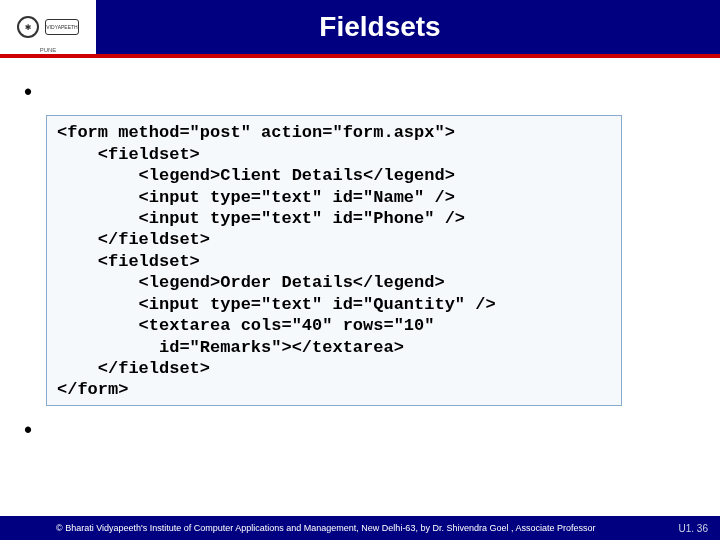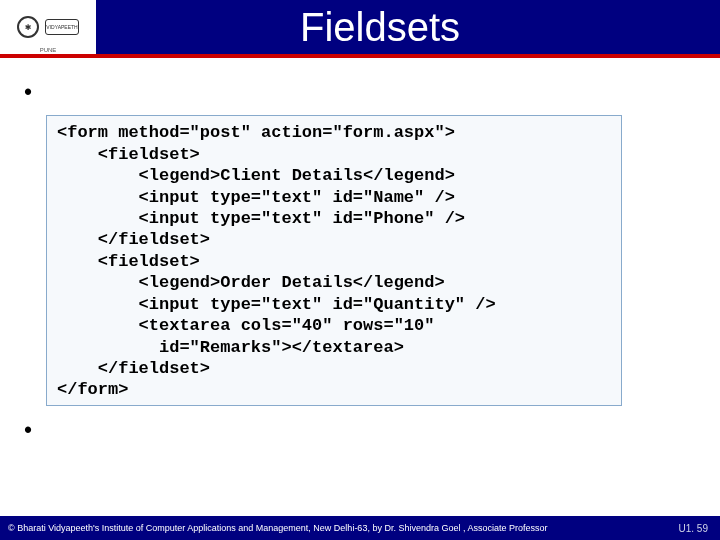--- a/index.html
+++ b/index.html
@@ -61,22 +61,22 @@
   .logo-sub {
     position: absolute;
     bottom: 1px;
     font-size: 6px;
     color: #555;
   }
   .title {
     flex: 1;
     text-align: center;
     color: #fff;
-    font-size: 40px;
-    font-weight: normal;
+    font-size: 28px;
+    font-weight: bold;
     padding-right: 56px;
   }
   .content {
     padding: 18px 24px 0 24px;
   }
   .bullet {
     display: flex;
     align-items: flex-start;
     font-size: 23px;
     color: #000;
@@ -111,20 +111,21 @@
     height: 24px;
     background: #000080;
     display: flex;
     align-items: center;
     padding: 0 8px;
   }
   .copyright {
     color: #fff;
     font-size: 9px;
     flex: 1;
+    margin-left: 48px;
   }
   .pagenum {
     color: #cfd4e8;
     font-size: 10px;
     padding-right: 4px;
   }
 </style>
 </head>
 <body>
 
@@ -160,14 +161,14 @@
 &lt;/form&gt;</pre>
   </div>
 
   <div class="bullet">
     <span class="dot">•</span>
   </div>
 </div>
 
 <div class="footer">
   <span class="copyright">© Bharati Vidyapeeth's Institute of Computer Applications and Management, New Delhi-63, by Dr. Shivendra Goel , Associate Professor</span>
-  <span class="pagenum">U1. 59</span>
+  <span class="pagenum">U1. 36</span>
 </div>
 
 </body></html>

